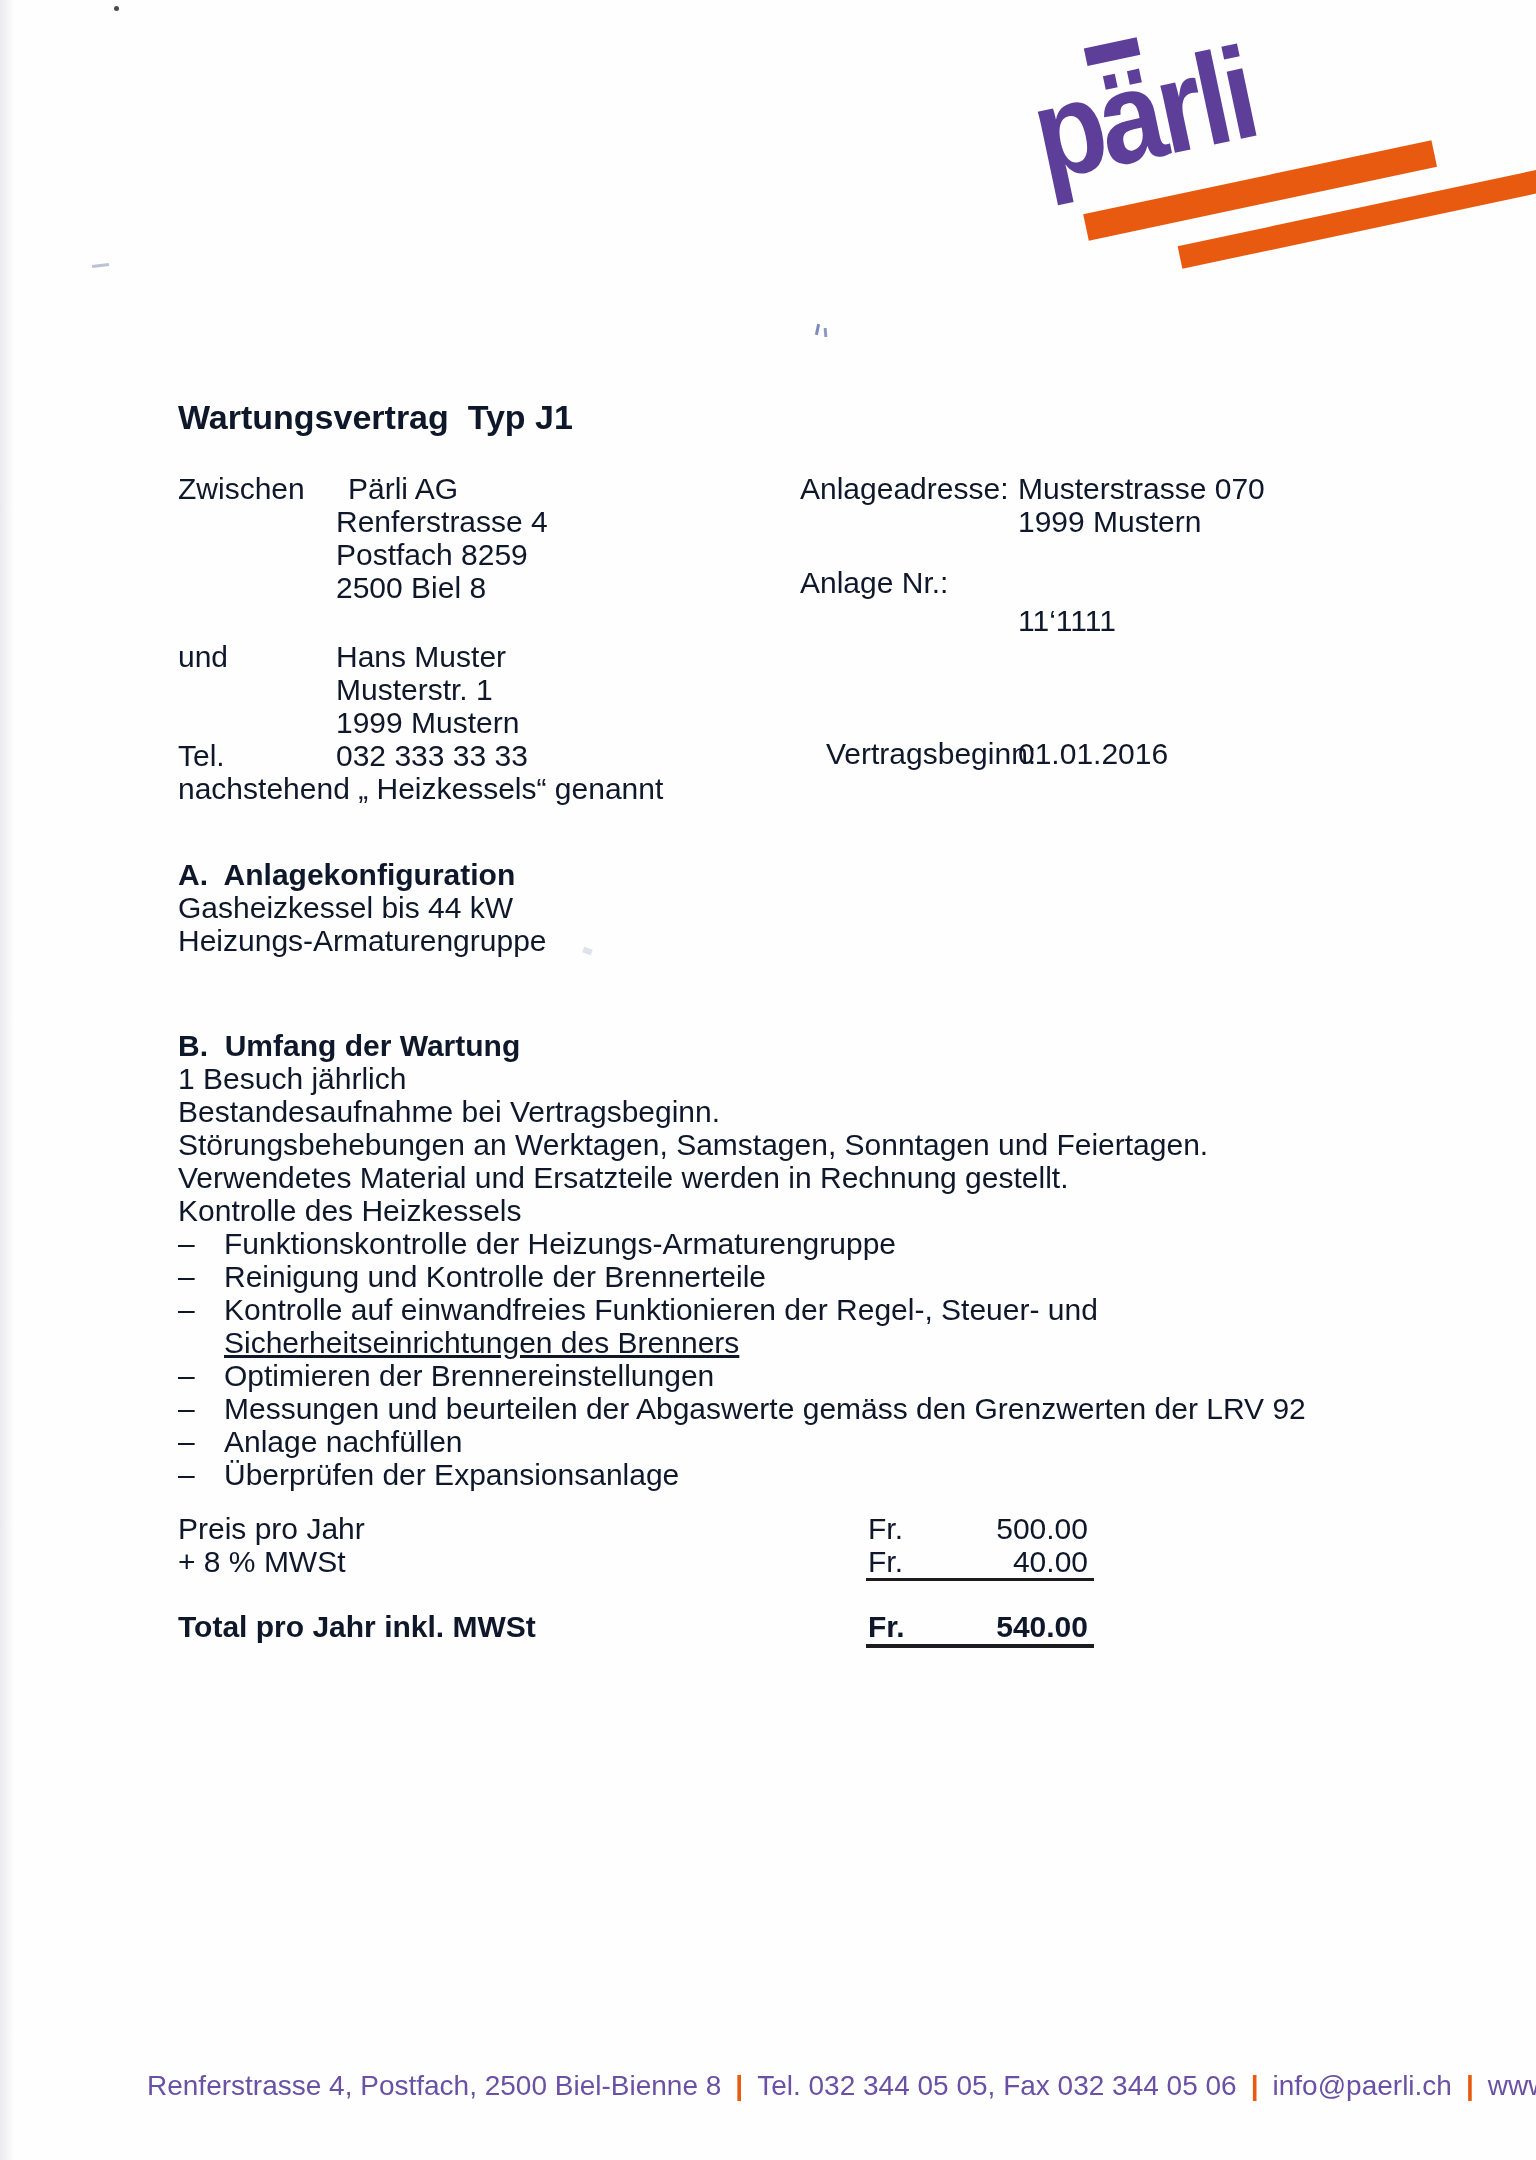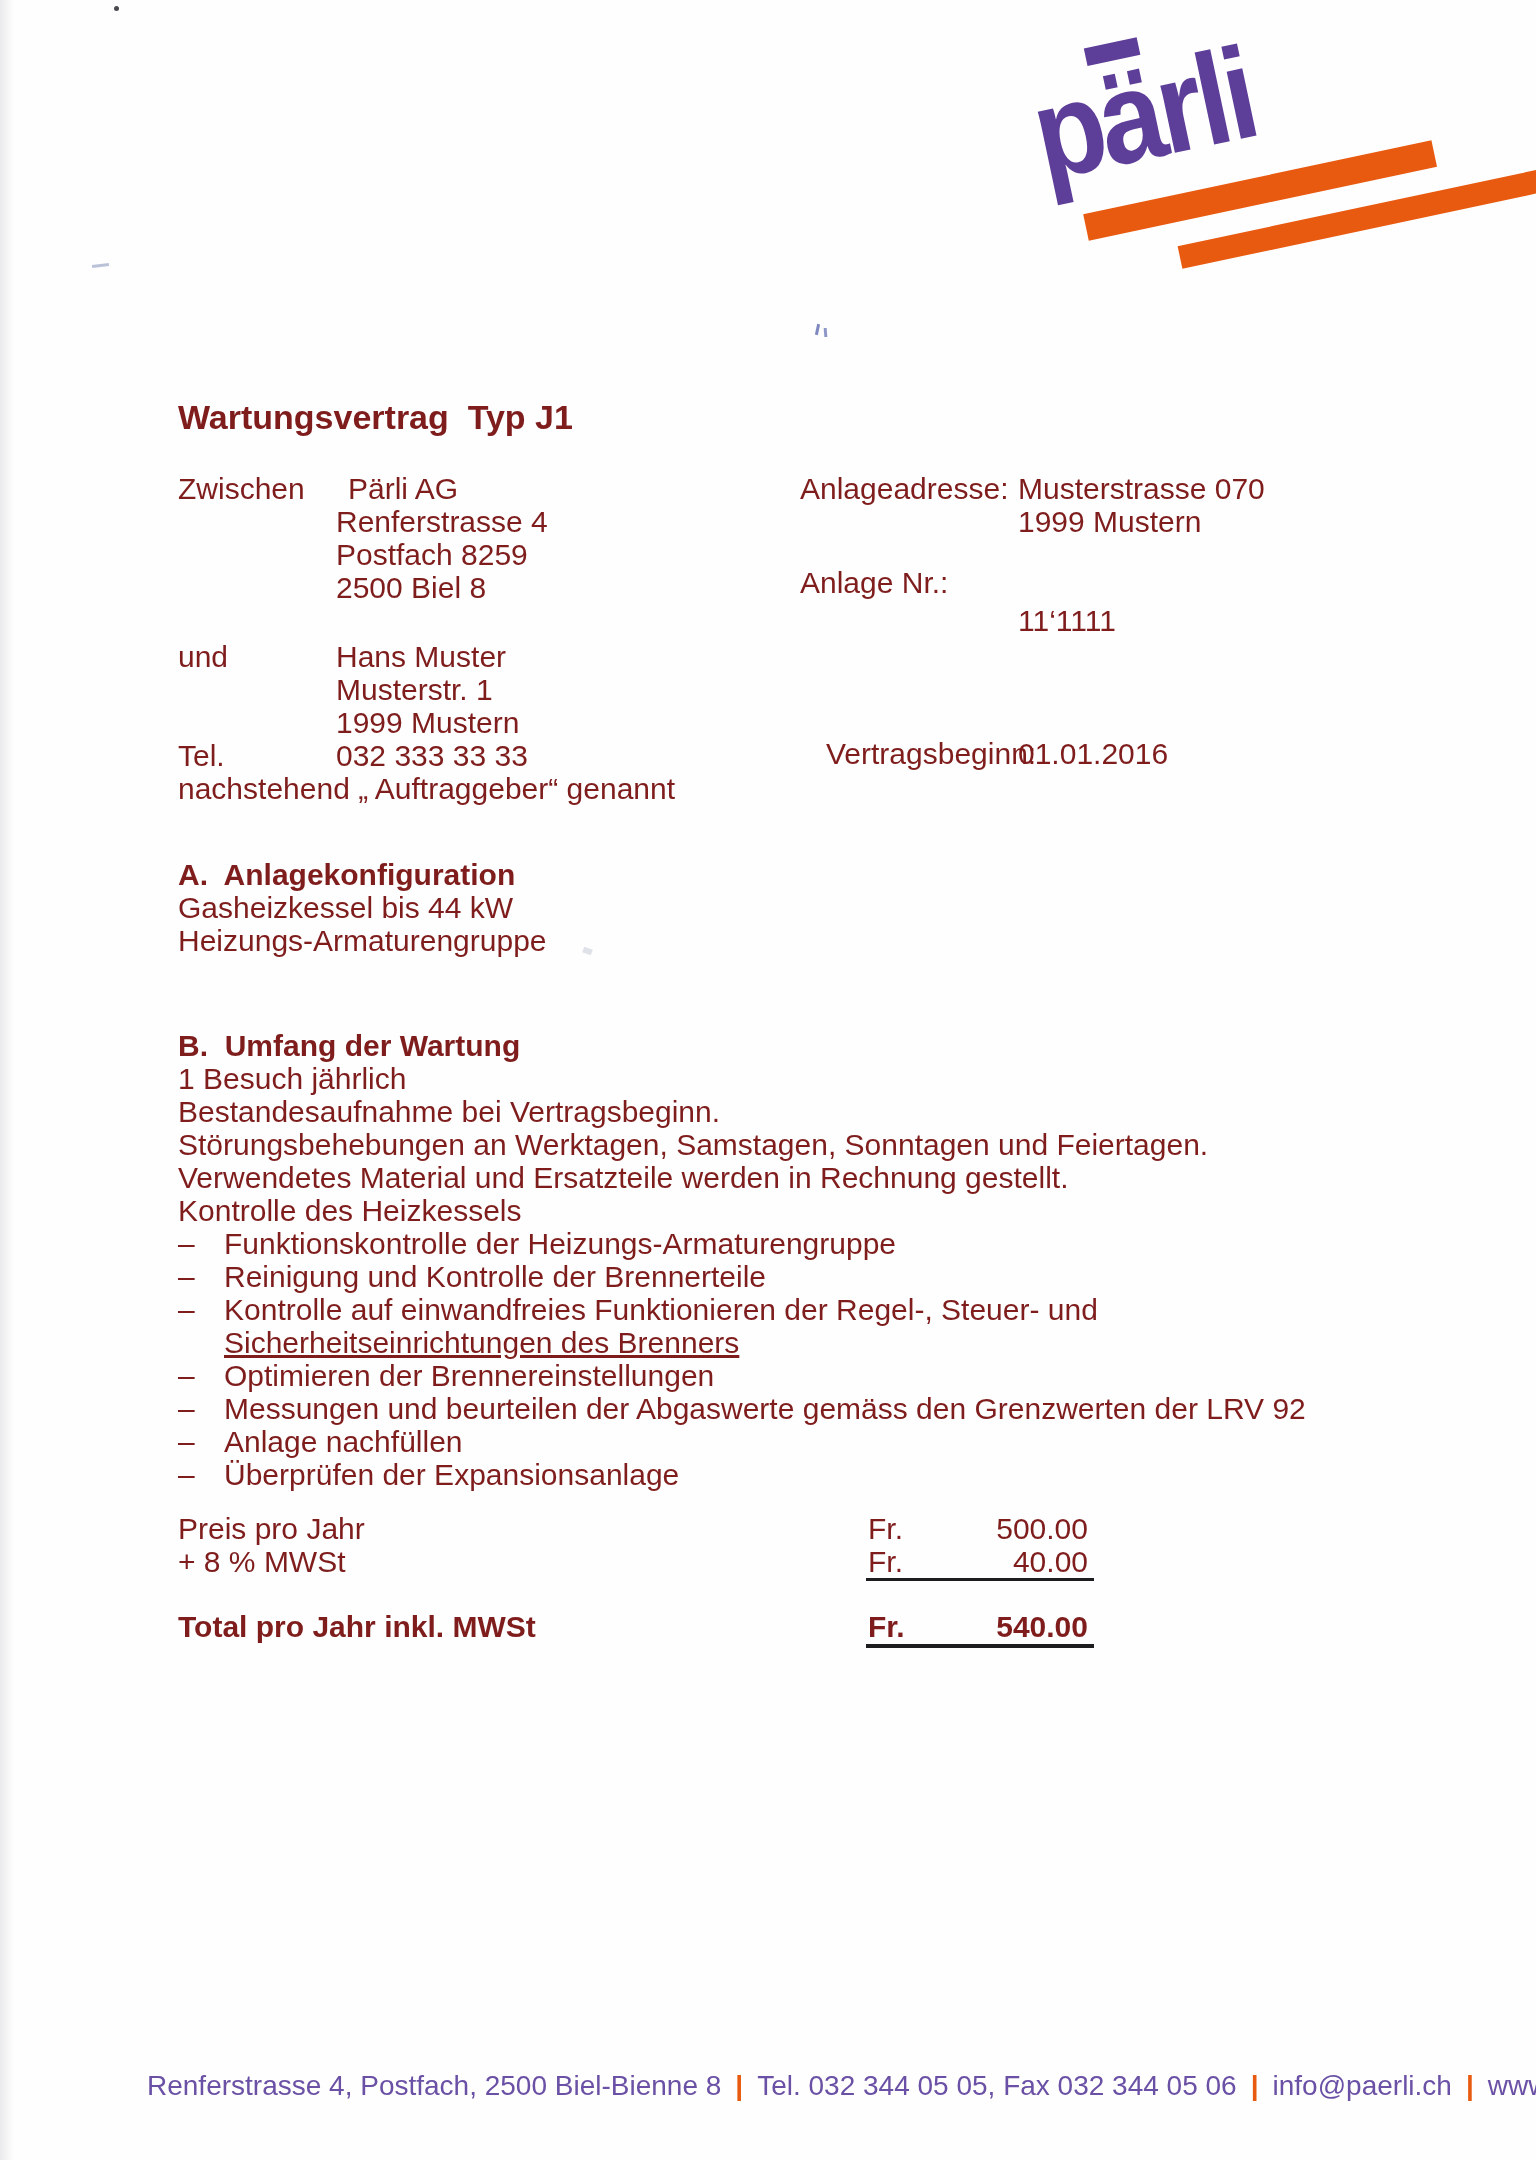--- a/index.html
+++ b/index.html
@@ -6,21 +6,21 @@
   body{
     width:1536px;height:2160px;overflow:hidden;
     background:#ffffff;
     font-family:"Liberation Sans", sans-serif;
     position:relative;
   }
   .page{position:absolute;inset:0;background:#fefefe;}
   .edge-shade{position:absolute;left:0;top:0;width:14px;height:100%;
     background:linear-gradient(to right, rgba(130,132,142,.16), rgba(130,132,142,0));}
   
-  .t{position:absolute;white-space:pre;font-size:30px;line-height:34px;color:#7f1d1d;}
+  .t{position:absolute;white-space:pre;font-size:30px;line-height:34px;color:#0f172a;}
   .b{font-weight:bold;}
   .title{font-size:34px;}
   .amt{display:inline-block;position:absolute;left:900px;width:188px;text-align:right;}
   .rule{position:absolute;background:#1d1d20;}
   
   .logo-word{
     position:absolute;left:1046px;top:52px;width:310px;height:175px;
     transform:rotate(-12deg) scaleY(1.12);transform-origin:15% 75%;
     font-size:116px;font-weight:bold;letter-spacing:-5px;
     color:#5d3e99;line-height:160px;
@@ -61,21 +61,21 @@
   <div class="t" style="left:1018px;top:505px;">1999 Mustern</div>
   <div class="t" style="left:800px;top:566px;">Anlage Nr.:</div>
   <div class="t" style="left:1018px;top:566px;margin-top:38px;">11‘1111</div>
 
   <div class="t" style="left:178px;top:640px;">und</div>
   <div class="t" style="left:336px;top:640px;">Hans Muster</div>
   <div class="t" style="left:336px;top:673px;">Musterstr. 1</div>
   <div class="t" style="left:336px;top:706px;">1999 Mustern</div>
   <div class="t" style="left:178px;top:739px;">Tel.</div>
   <div class="t" style="left:336px;top:739px;">032 333 33 33</div>
-  <div class="t" style="left:178px;top:772px;">nachstehend „ Auftraggeber“ genannt</div>
+  <div class="t" style="left:178px;top:772px;">nachstehend „ Heizkessels“ genannt</div>
 
   <div class="t" style="left:826px;top:737px;">Vertragsbeginn:</div>
   <div class="t" style="left:1018px;top:737px;">01.01.2016</div>
 
   <div class="t b" style="left:178px;top:858px;">A.  Anlagekonfiguration</div>
   <div class="t" style="left:178px;top:891px;">Gasheizkessel bis 44 kW</div>
   <div class="t" style="left:178px;top:924px;">Heizungs-Armaturengruppe</div>
 
   <div class="t b" style="left:178px;top:1029px;">B.  Umfang der Wartung</div>
   <div class="t" style="left:178px;top:1062px;">1 Besuch jährlich</div>

